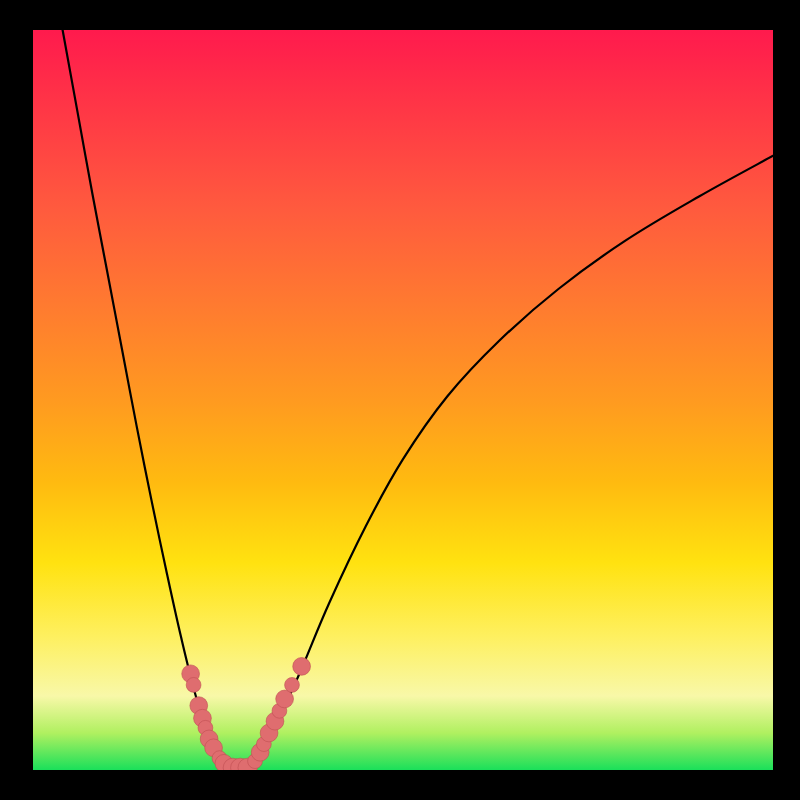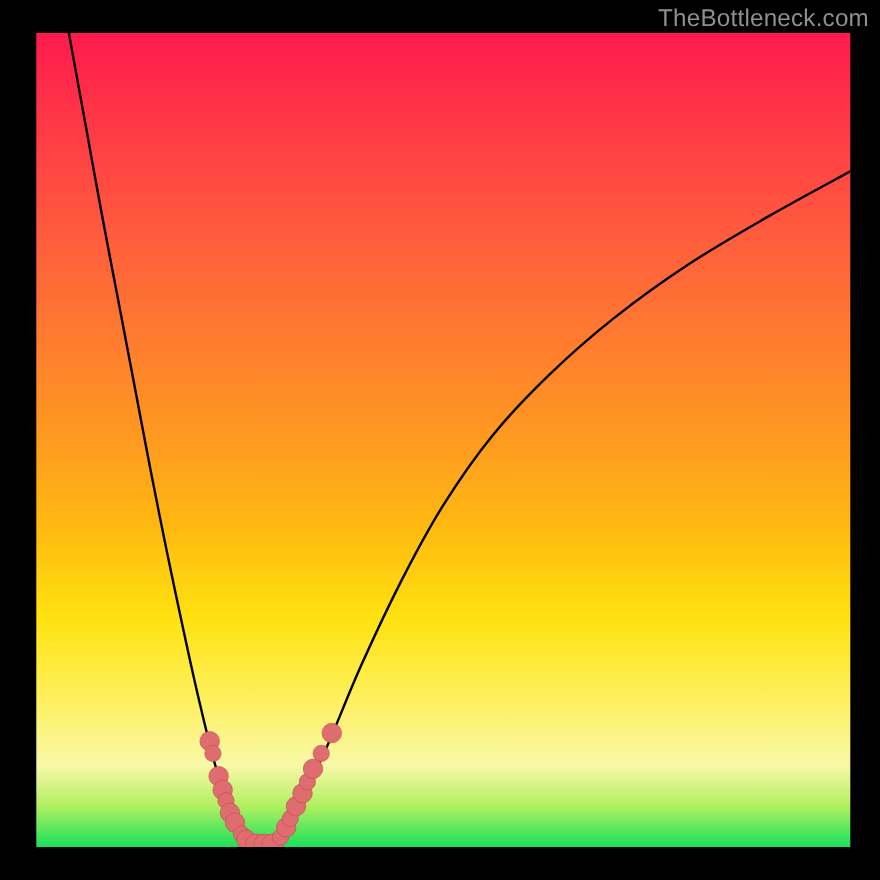--- a/index.html
+++ b/index.html
@@ -83,14 +83,13 @@
           <circle cx="236.06" cy="703" r="8.88" fill="#df6d6f" stroke="#c04f52" stroke-width="0.6"></circle>
           <circle cx="241.98000000000002" cy="691.16" r="8.88" fill="#df6d6f" stroke="#c04f52" stroke-width="0.6"></circle>
           <circle cx="246.41999999999996" cy="680.8" r="7.4" fill="#df6d6f" stroke="#c04f52" stroke-width="0.6"></circle>
           <circle cx="251.60000000000002" cy="668.96" r="8.88" fill="#df6d6f" stroke="#c04f52" stroke-width="0.6"></circle>
           <circle cx="259" cy="654.9" r="7.4" fill="#df6d6f" stroke="#c04f52" stroke-width="0.6"></circle>
           <circle cx="268.62" cy="636.4" r="8.88" fill="#df6d6f" stroke="#c04f52" stroke-width="0.6"></circle>
         </g>
     </svg>
 
   </div>
-  <div class="watermark">TheBottleneck.com</div>
 </div>
 
 </body></html>

